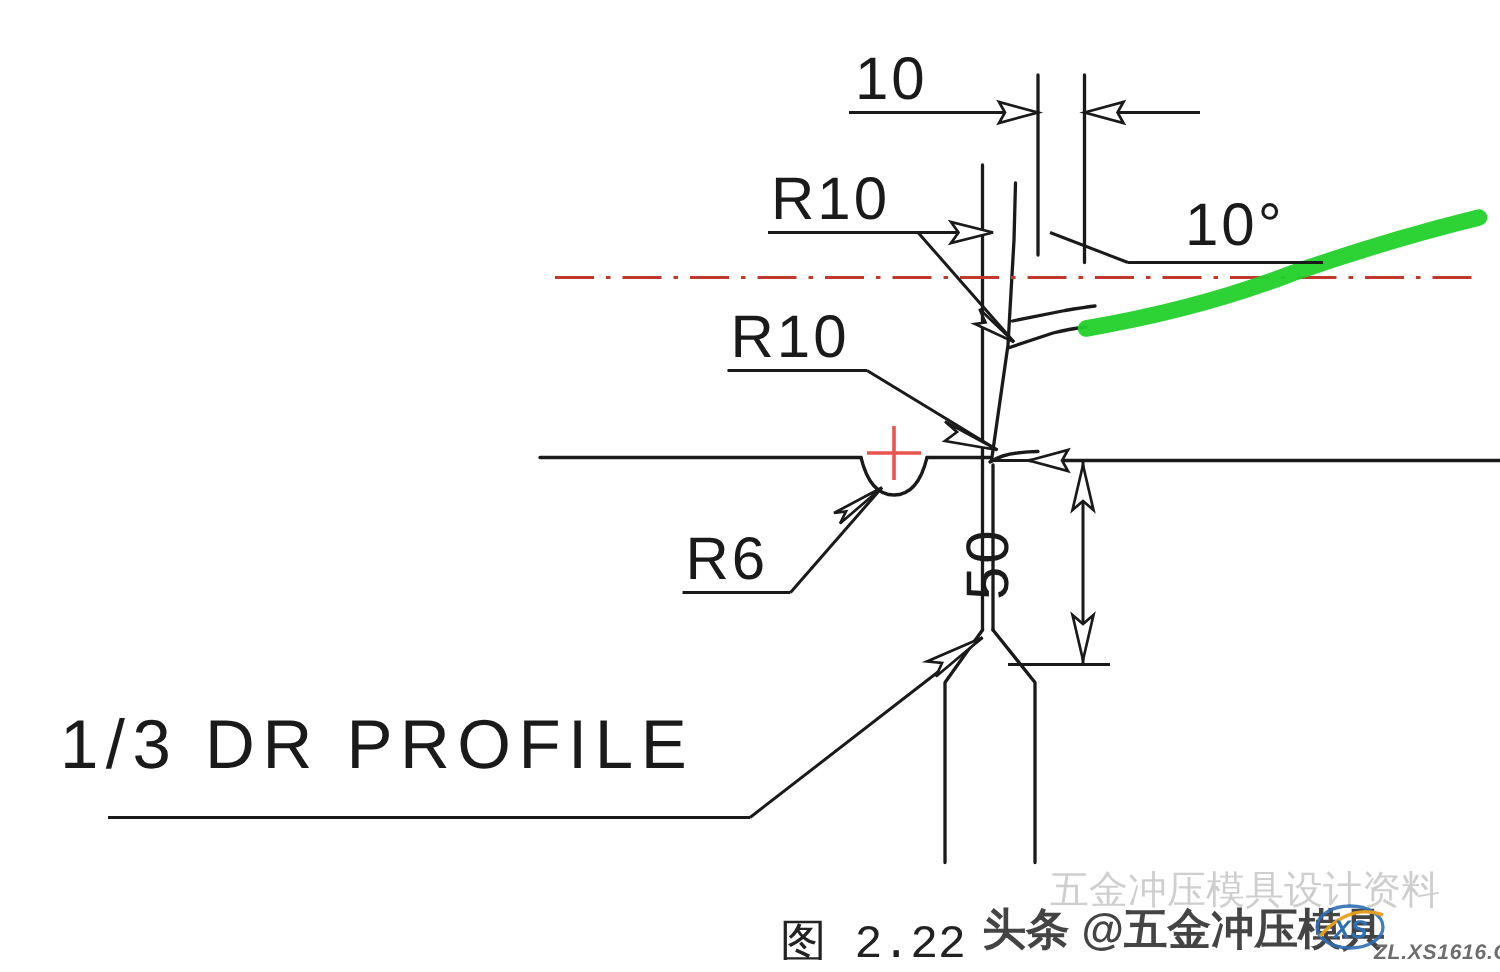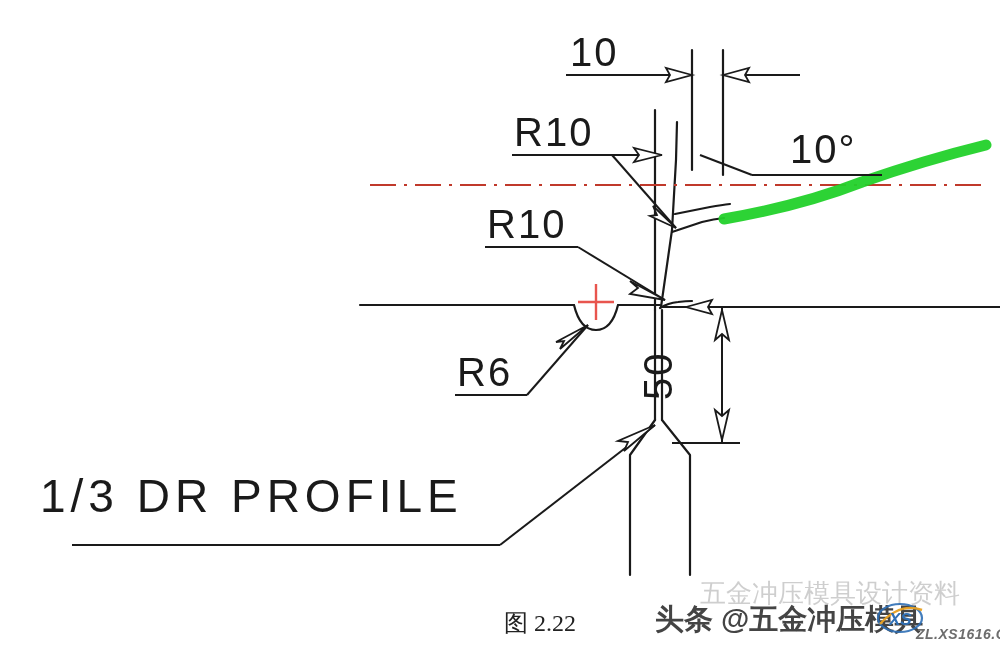--- a/index.html
+++ b/index.html
@@ -41,24 +41,24 @@
   .caption-layer {
     position: absolute;
     left: 0;
     top: 0;
     width: 1000px;
     height: 648px;
     pointer-events: none;
   }
   #figure-caption {
     position: absolute;
-    left: 504px;
+    left: 520px;
     top: 607px;
-    font-family: Liberation Serif, serif;
-    font-size: 24px;
+    font-family: Liberation Mono, monospace;
+    font-size: 31px;
     color: #222222;
     white-space: nowrap;
   }
   #watermark-text {
     position: absolute;
     left: 655px;
     top: 600px;
     font-family: "Liberation Sans", sans-serif;
     font-size: 29px;
     font-weight: bold;

